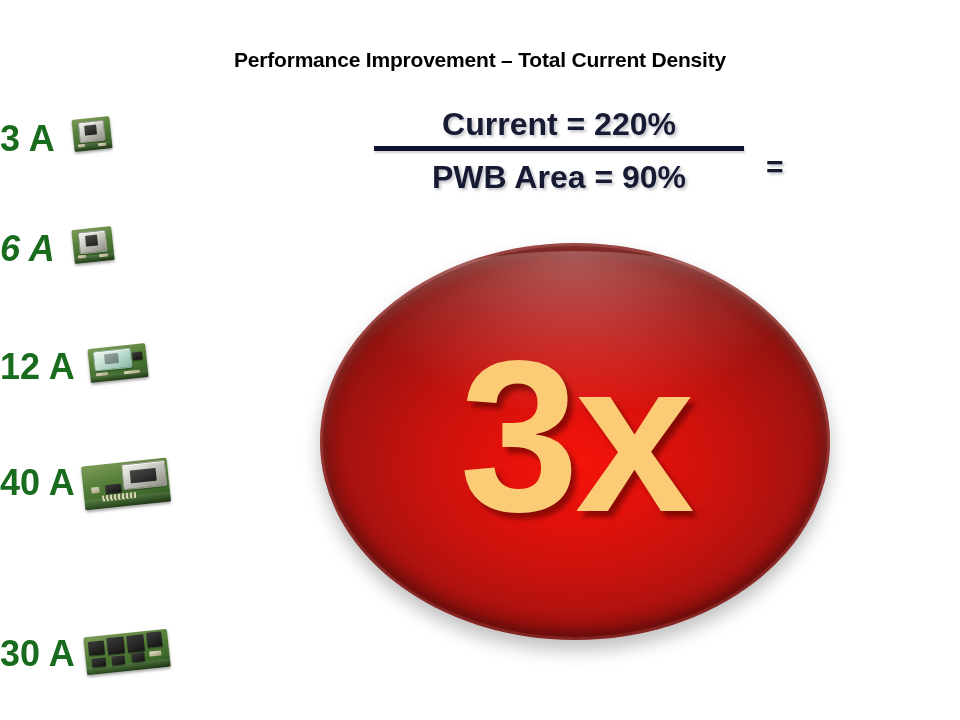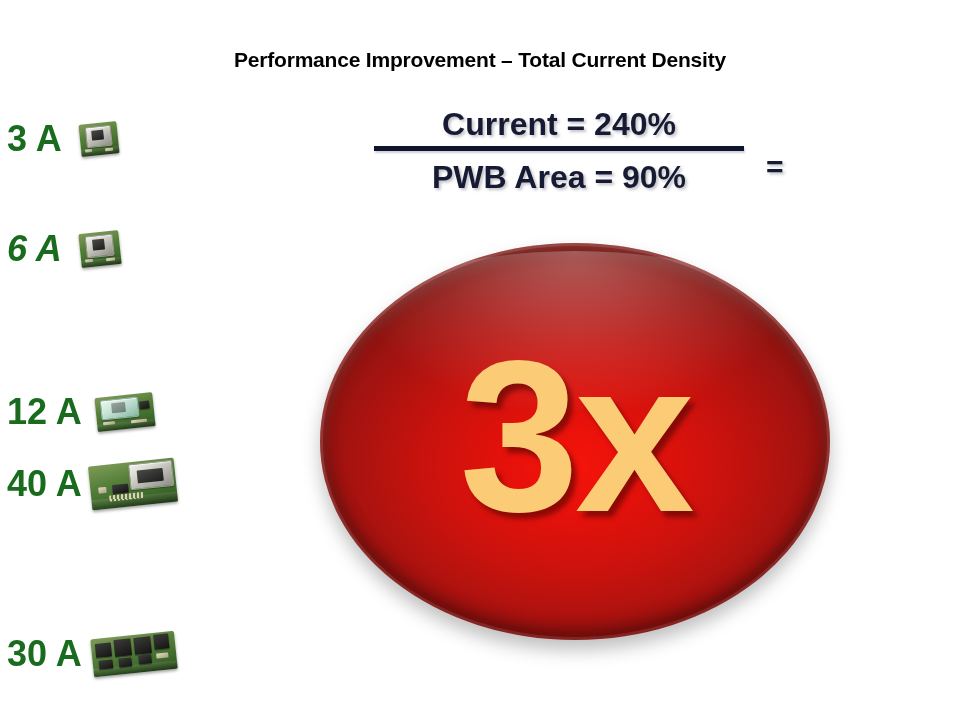--- a/index.html
+++ b/index.html
@@ -42,22 +42,21 @@
     left: 0;
     top: 118px;
     width: 250px;
     height: 540px;
   }
   .current-row {
     position: absolute;
     left: 0;
     width: 250px;
     display: flex;
-    align-items: center;
-    padding-left: 7px;
+    align-items: flex-start;
   }
   .current-label {
     font-size: 36px;
     font-weight: bold;
     color: #196B1E;
     letter-spacing: 0px;
     text-shadow: 1px 1px 0 rgba(255,255,255,0.9);
     white-space: nowrap;
     flex: 0 0 auto;
   }
@@ -252,21 +251,21 @@
       <span class="current-label">6 A</span>
       <span class="module-img" style="width:40px;height:34px;margin-left:18px;">
         <span class="pcb"></span>
         <span class="inductor" style="left:6px;top:3px;width:26px;height:20px;"></span>
         <span class="core" style="left:13px;top:7px;width:12px;height:11px;"></span>
         <span class="solder" style="left:4px;top:26px;width:8px;height:3px;"></span>
         <span class="solder" style="left:25px;top:27px;width:9px;height:3px;"></span>
       </span>
     </div>
 
-    <div class="current-row" style="top:228px;margin-top:45px;">
+    <div class="current-row" style="top:228px;">
       <span class="current-label">12 A</span>
       <span class="module-img" style="width:58px;height:34px;margin-left:14px;">
         <span class="pcb"></span>
         <span class="inductor teal" style="left:5px;top:3px;width:36px;height:18px;"></span>
         <span class="core" style="left:16px;top:7px;width:14px;height:10px;opacity:0.45;"></span>
         <span class="chip" style="left:44px;top:8px;width:10px;height:8px;"></span>
         <span class="solder" style="left:6px;top:25px;width:12px;height:3px;"></span>
         <span class="solder" style="left:34px;top:26px;width:16px;height:3px;"></span>
       </span>
     </div>
@@ -295,21 +294,21 @@
         <span class="chip" style="left:26px;top:22px;width:13px;height:9px;"></span>
         <span class="chip" style="left:46px;top:21px;width:13px;height:9px;"></span>
         <span class="solder" style="left:64px;top:21px;width:12px;height:5px;"></span>
       </span>
     </div>
 
   </div>
 
   <div class="equation">
     <div class="frac">
-      <div class="frac-num">Current = 240%</div>
+      <div class="frac-num">Current = 220%</div>
       <div class="frac-bar"></div>
       <div class="frac-den">PWB Area = 90%</div>
     </div>
     <div class="equals-sign">=</div>
   </div>
 
   <div class="callout">
     <div class="callout-ellipse"></div>
     <div class="callout-value">3x</div>
   </div>

